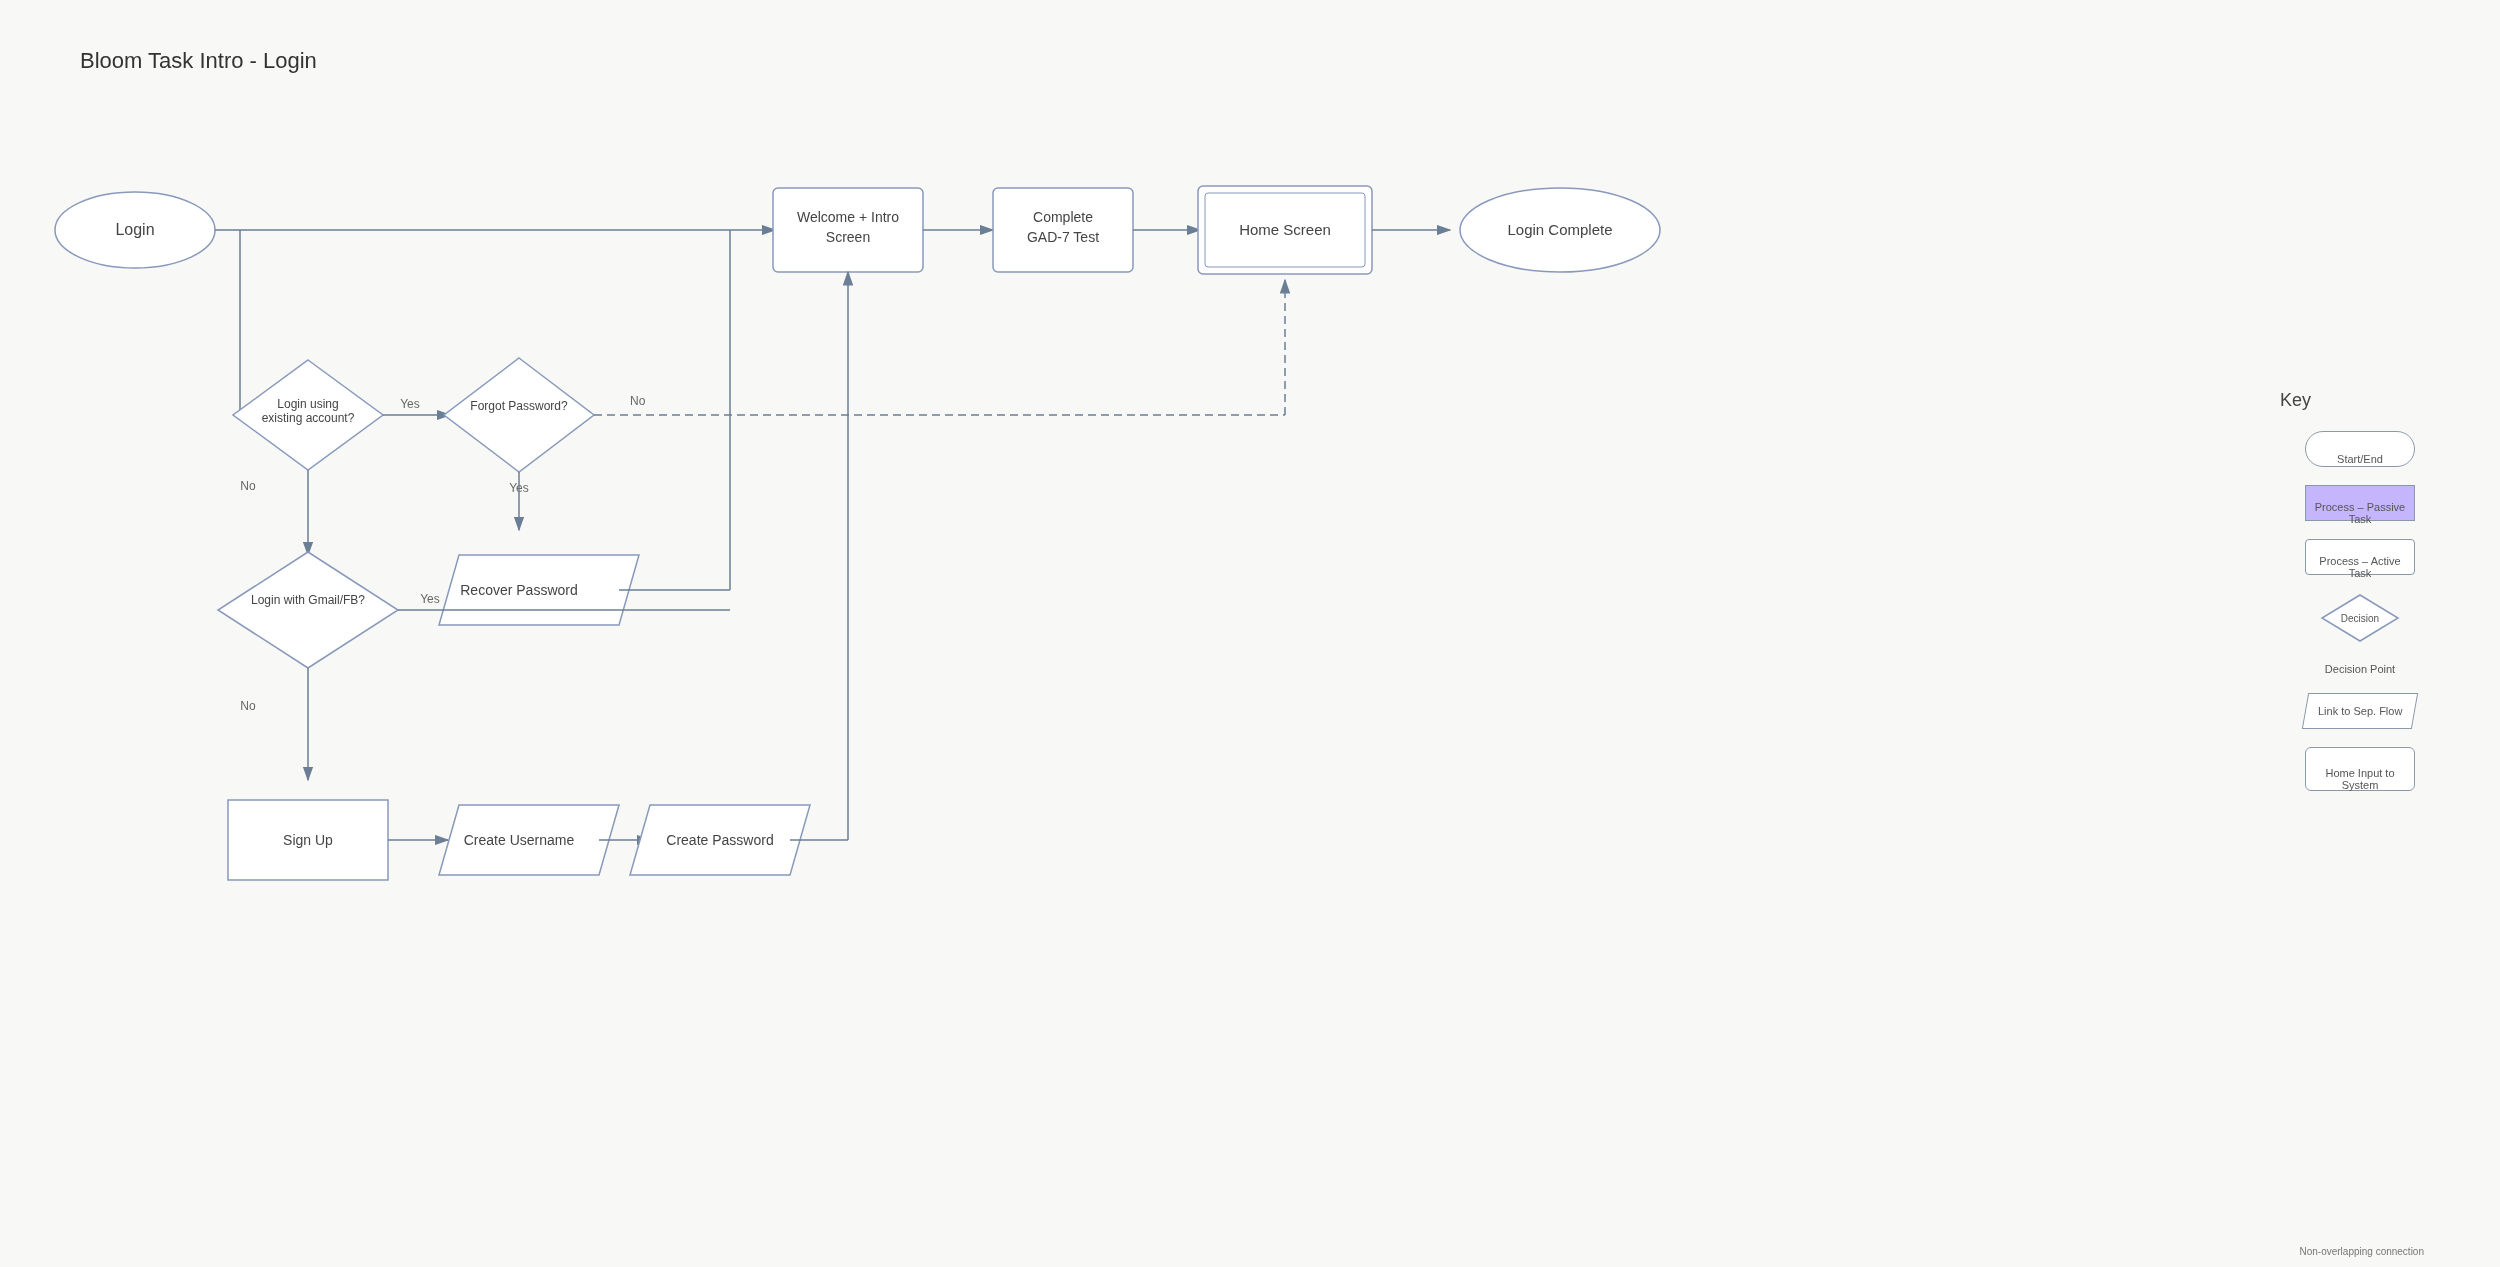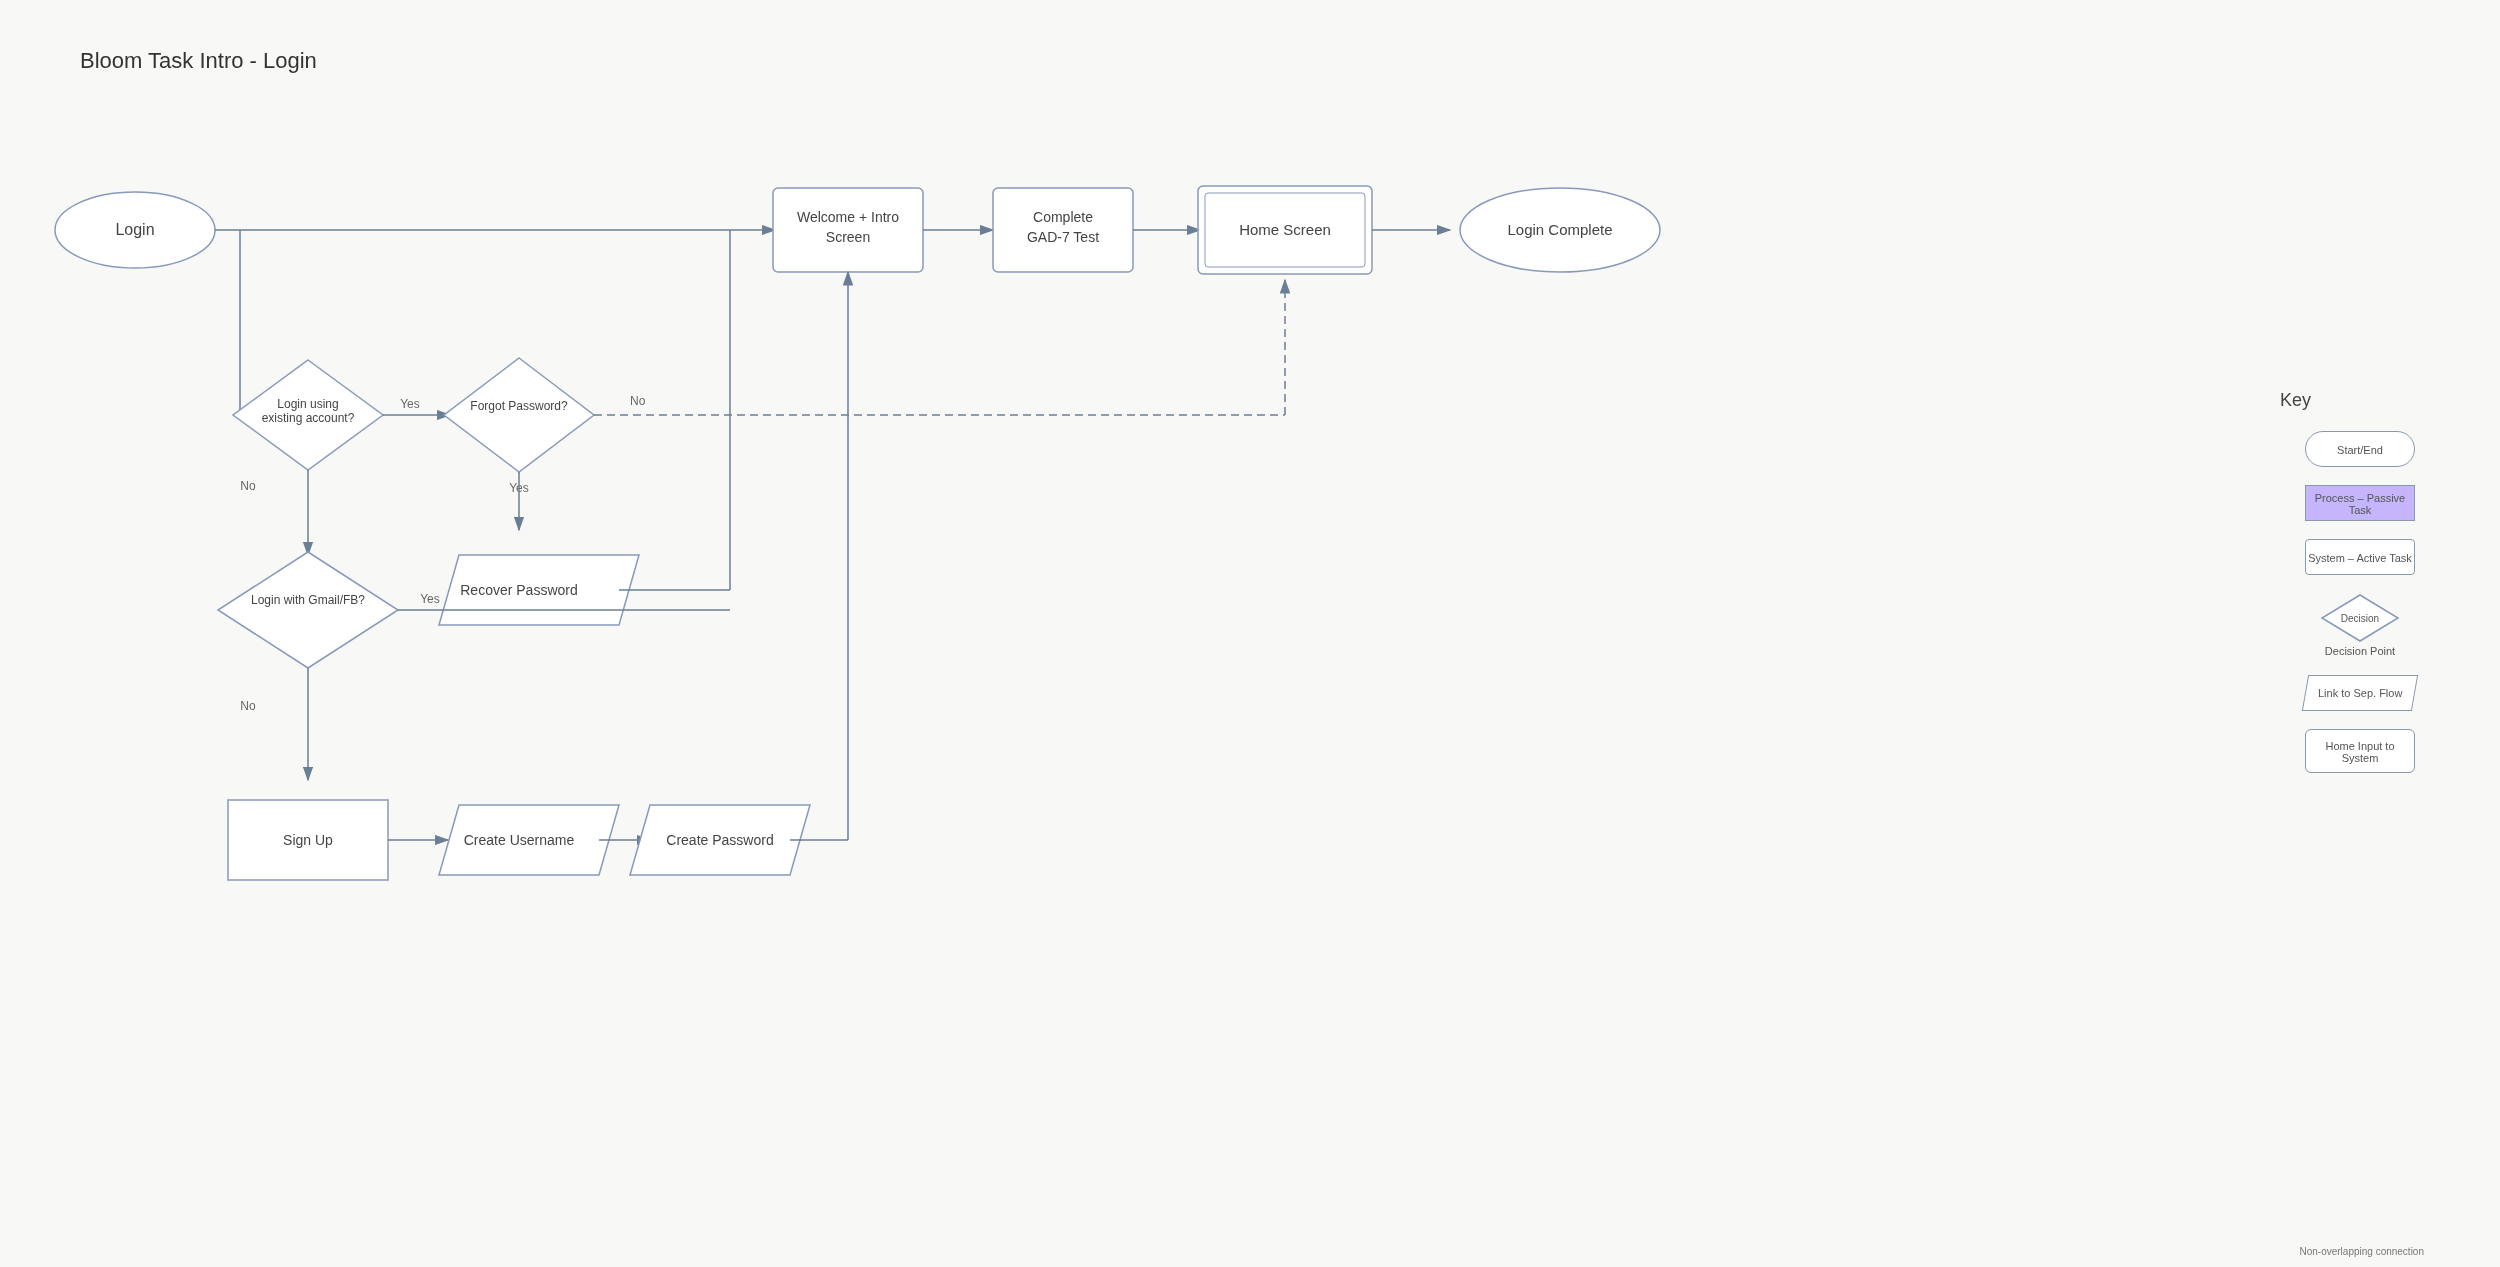--- a/index.html
+++ b/index.html
@@ -96,21 +96,21 @@
       border-radius: 6px;
       background: #fff;
       display: flex;
       align-items: center;
       justify-content: center;
     }
     .key-label {
       font-size: 11px;
       color: #555;
       text-align: center;
-      margin-top: 2px;
+      margin-top: 20px;
     }
     .key-note {
       font-size: 10px;
       color: #777;
       text-align: right;
       position: absolute;
       bottom: 10px;
       right: 76px;
       margin-left: 17px;
     }
@@ -228,21 +228,21 @@
   </div>
 
   <div class="key-item">
     <div class="key-shape-rect">
       <span class="key-label" style="transform:none;font-size:11px;text-align:center;padding:2px;">Process – Passive Task</span>
     </div>
   </div>
 
   <div class="key-item">
     <div class="key-shape-rect-rounded">
-      <span class="key-label" style="transform:none;font-size:11px;text-align:center;padding:2px;">System – Active Task</span>
+      <span class="key-label" style="transform:none;font-size:11px;text-align:center;padding:2px;">Process – Active Task</span>
     </div>
   </div>
 
   <div class="key-item">
     <svg width="80" height="50">
       <polygon points="40,2 78,25 40,48 2,25" fill="white" stroke="#8899bb" stroke-width="1.5"></polygon>
       <text x="40" y="29" text-anchor="middle" font-size="10" fill="#555" font-family="Helvetica Neue, Arial, sans-serif">Decision</text>
     </svg>
     <span class="key-label">Decision Point</span>
   </div>

